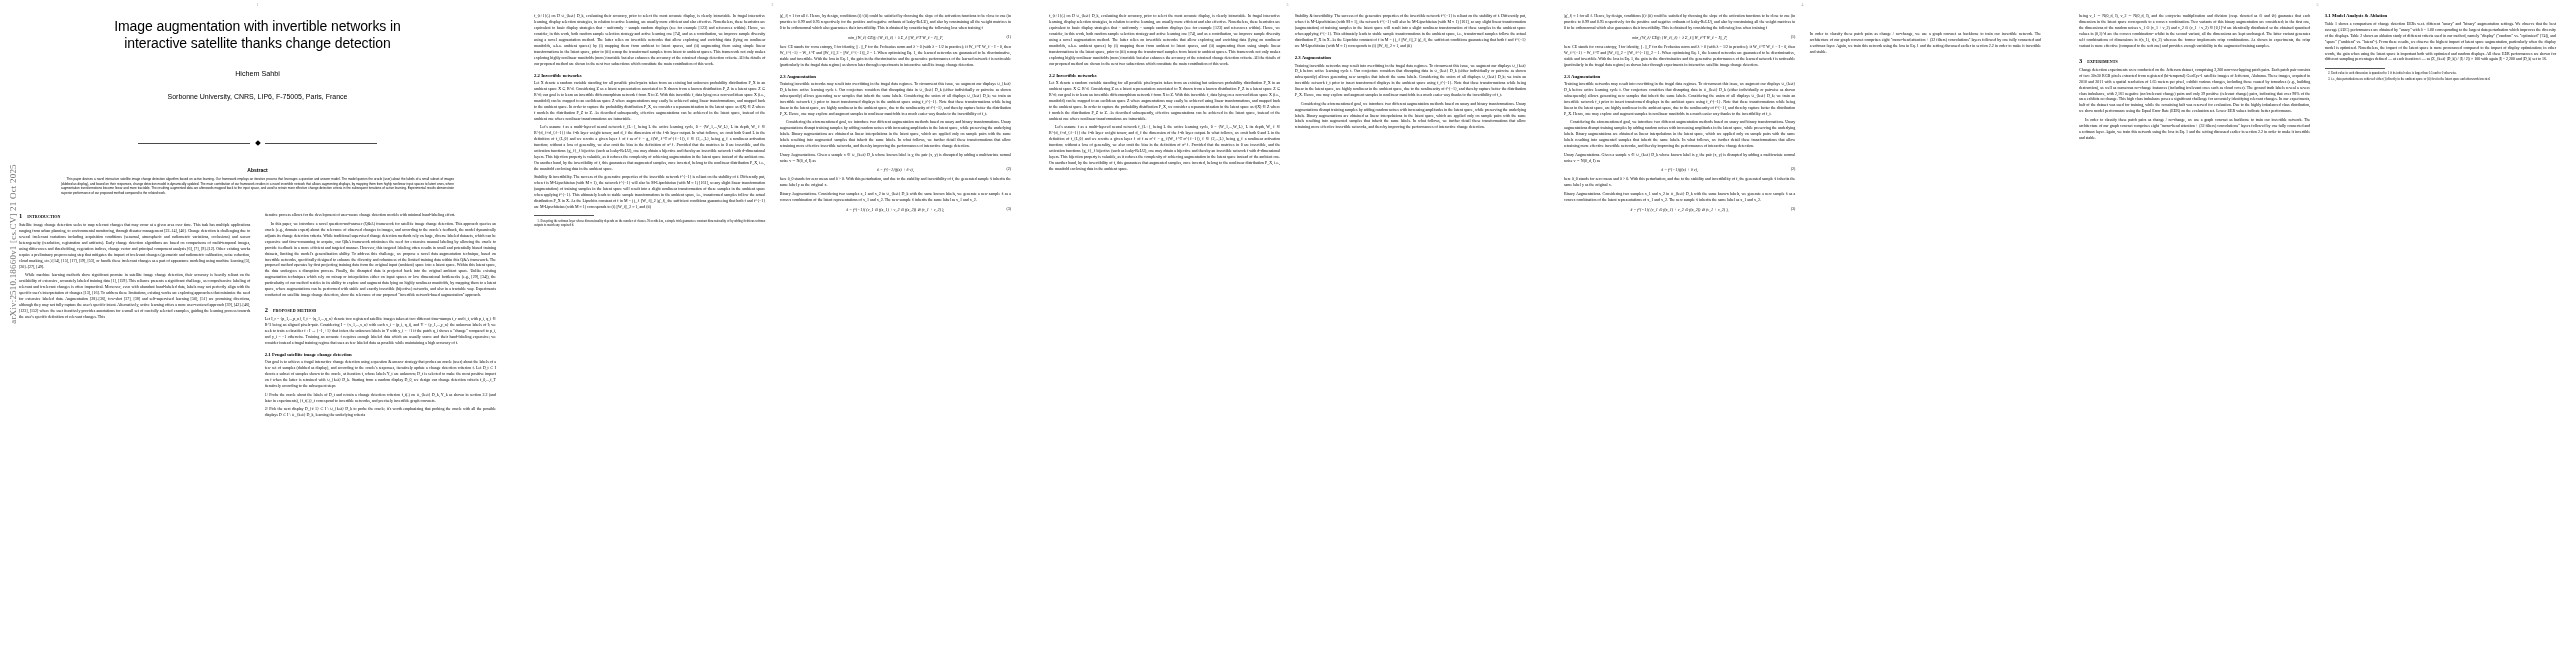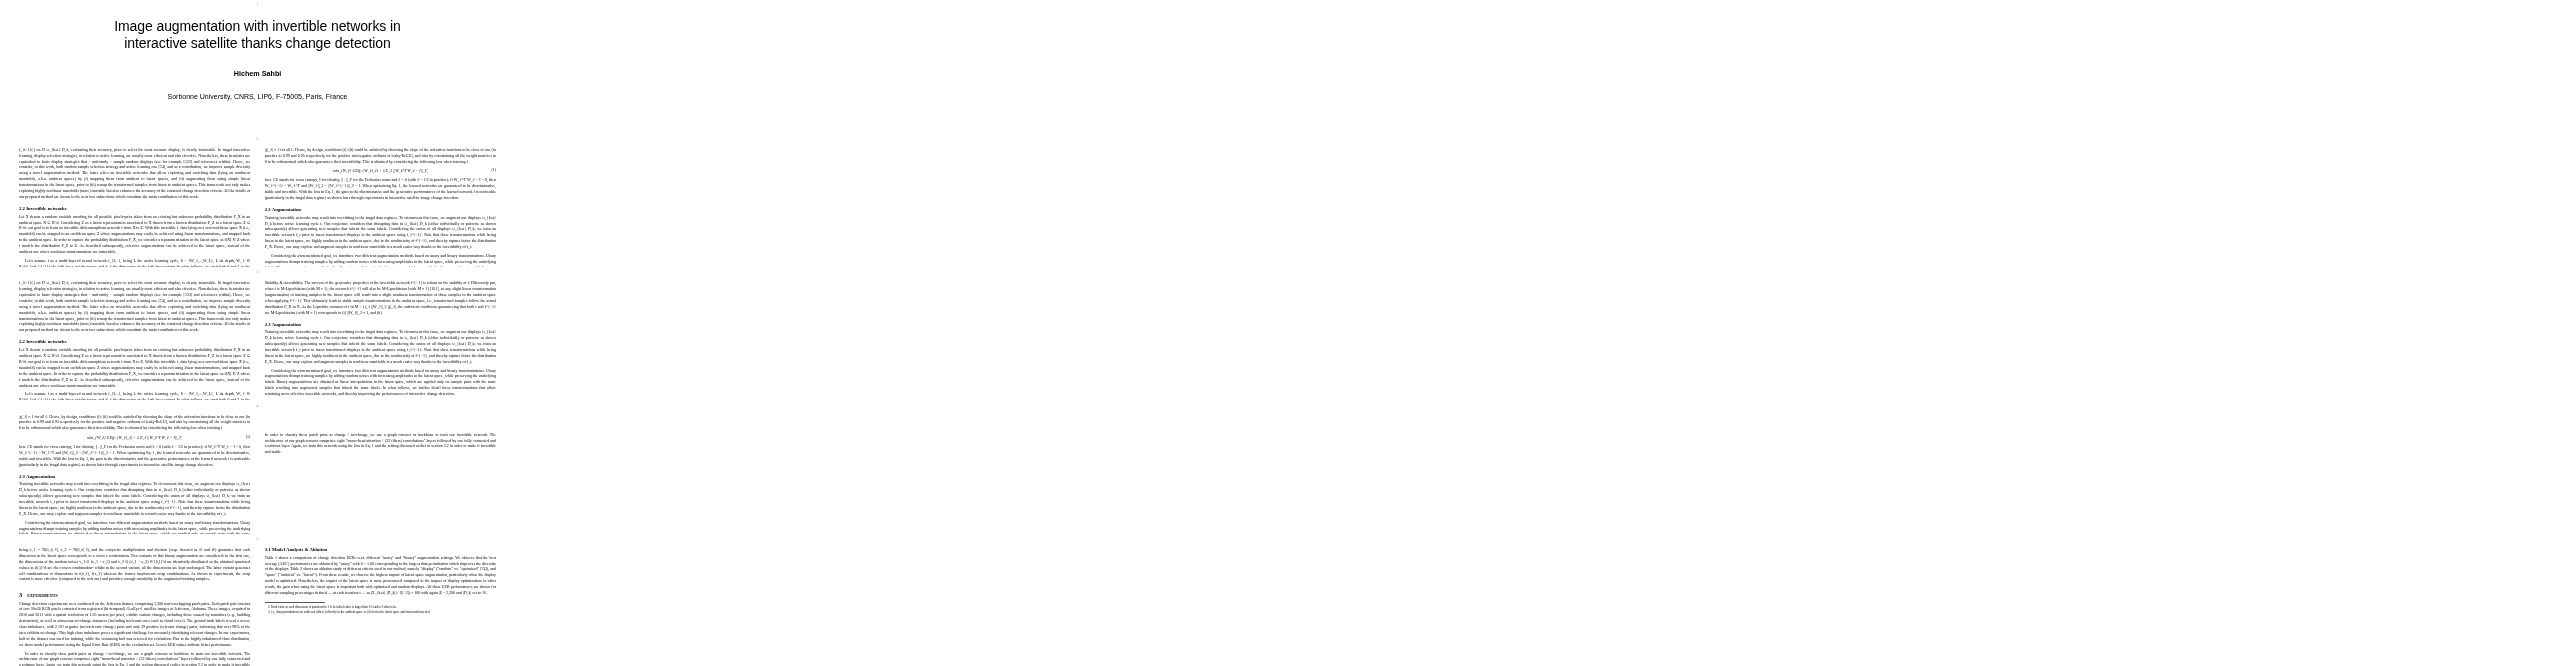--- a/index.html
+++ b/index.html
@@ -13,21 +13,21 @@
     font-family: "Liberation Serif", "DejaVu Serif", serif;
     color: #000000;
     overflow: hidden;
   }
 
   #spread {
     position: relative;
     width: 2576px;
     height: 667px;
     display: flex;
-    flex-direction: column;
+    flex-direction: row;
     align-items: flex-start;
   }
 
   
   .page {
     position: relative;
     width: 515px;
     height: 667px;
     background: #ffffff;
     box-sizing: border-box;
@@ -72,21 +72,21 @@
     font-size: 14px;
     line-height: 1.24;
     font-weight: 400;
     margin: 7.8px 27px 0 27px;
     letter-spacing: -0.1px;
   }
   .author-name {
     font-family: "Liberation Sans", sans-serif;
     font-size: 7.2px;
     margin-top: 16.7px;
-    font-weight: 700;
+    font-weight: 400;
   }
   .affiliation {
     font-family: "Liberation Sans", sans-serif;
     font-size: 7px;
     margin-top: 15px;
     font-weight: 400;
   }
 
   .rule-ornament {
     display: flex;

